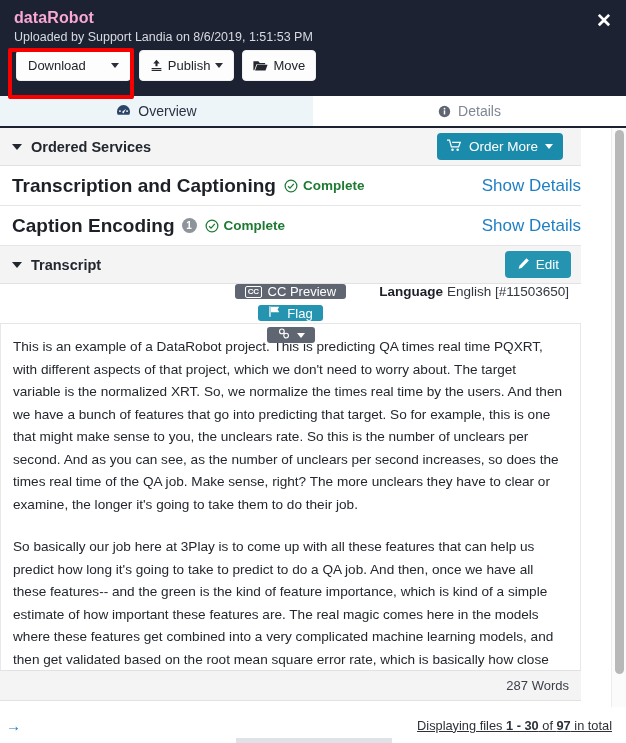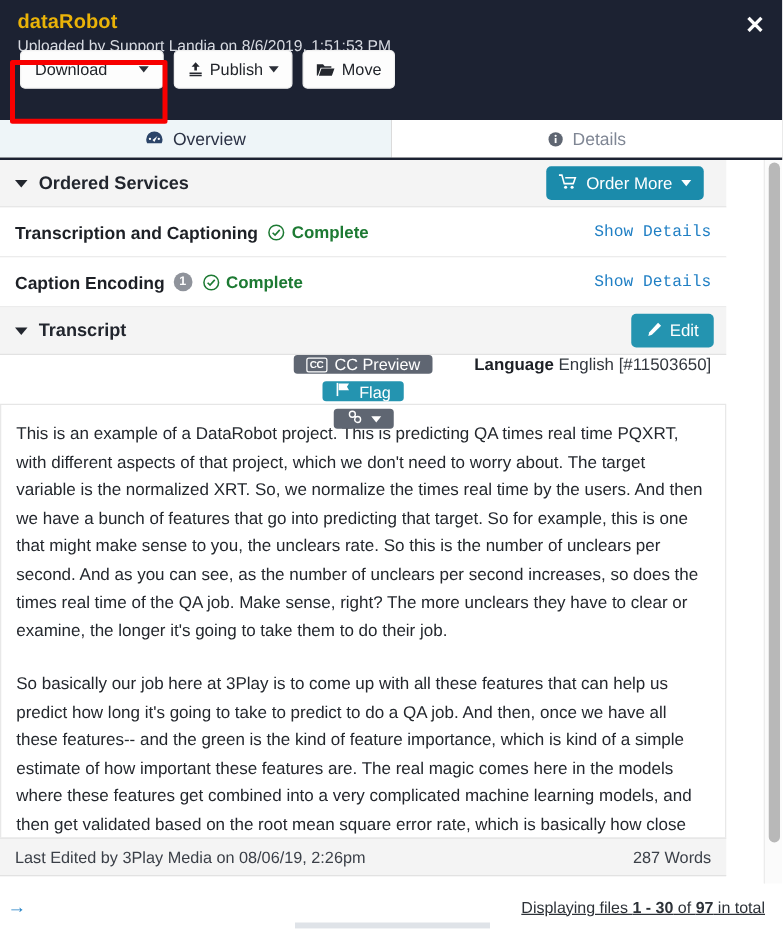--- a/index.html
+++ b/index.html
@@ -12,21 +12,21 @@
   #app { position: relative; width: 626px; height: 743px; overflow: hidden; background:#fff; }
 
   
   .header {
     background: #1c2232;
     height: 96px;
     position: relative;
     padding: 8px 12px 0 14px;
   }
   .hdr-title {
-    color: #eab308;
+    color: #f9a8d4;
     font-size: 16px;
     font-weight: bold;
     line-height: 20px;
     letter-spacing: .1px;
   }
   .hdr-sub {
     color: #d7dae1;
     font-size: 12.5px;
     line-height: 17px;
     margin-top: 1px;
@@ -35,21 +35,21 @@
     position: absolute;
     top: 11px; right: 14px;
     color: #ffffff;
     font-size: 19px;
     font-weight: bold;
     line-height: 1;
     cursor: pointer;
   }
   .btn-row {
     position: absolute;
-    top: 40px; left: 16px;
+    top: 50px; left: 16px;
     display: flex;
     gap: 8px;
     align-items: stretch;
   }
   .wbtn {
     background: #fdfdfd;
     border: 1px solid #f1f1f1;
     border-radius: 4px;
     height: 31px;
     display: flex;
@@ -176,21 +176,21 @@
 
   .svc-row {
     height: 40px;
     display: flex; align-items: center;
     padding: 0 12px;
     border-bottom: 1px solid #e6e6e6;
     background: #ffffff;
     position: relative;
   }
   .svc-name {
-    font-size: 14px;
+    font-size: 19px;
     font-weight: bold;
     color: #1d2026;
   }
   .badge-n {
     display: inline-flex; align-items: center; justify-content: center;
     width: 15px; height: 15px;
     border-radius: 50%;
     background: #8f939b;
     color: #ffffff;
     font-size: 10px;
@@ -198,25 +198,24 @@
     margin-left: 7px;
   }
   .check-ico { margin-left: 8px; display:inline-flex; }
   .svc-status {
     font-size: 13.5px;
     font-weight: bold;
     color: #1d7a33;
     margin-left: 5px;
   }
   .show-details {
-    position: absolute; right: 12px;
+    position: absolute; right: 0;
     color: #1f7fc4;
-    font-size: 13px;
-    cursor: pointer;
-    font-family: Liberation Mono, monospace;
+    font-size: 17px;
+    cursor: pointer;
   }
 
   
   .tr-toolbar {
     height: 40px;
     display: flex; align-items: center;
     padding: 0 12px;
     background: #ffffff;
     border-bottom: 1px solid #e6e6e6;
     gap: 6px;
@@ -461,21 +460,20 @@
           <span>English [#11503650]</span>
         </span>
       </div>
 
       <div class="tr-body">
         <p>This is an example of a DataRobot project. This is predicting QA times real time PQXRT, with different aspects of that project, which we don't need to worry about. The target variable is the normalized XRT. So, we normalize the times real time by the users. And then we have a bunch of features that go into predicting that target. So for example, this is one that might make sense to you, the unclears rate. So this is the number of unclears per second. And as you can see, as the number of unclears per second increases, so does the times real time of the QA job. Make sense, right? The more unclears they have to clear or examine, the longer it's going to take them to do their job.</p>
         <p>So basically our job here at 3Play is to come up with all these features that can help us predict how long it's going to take to predict to do a QA job. And then, once we have all these features-- and the green is the kind of feature importance, which is kind of a simple estimate of how important these features are. The real magic comes here in the models where these features get combined into a very complicated machine learning models, and then get validated based on the root mean square error rate, which is basically how close did they get to predicting that times real time.</p>
       </div>
 
       <div class="tr-foot">
-        <span>Last Edited by 3Play Media on 08/06/19, 2:26pm</span>
         <span class="tr-words">287 Words</span>
       </div>
 
     </div>
   </div>
 
   <div class="bottom">
     <span class="arrow-r">→</span>
     <span class="displaying"><span>Displaying files </span><b>1 - 30</b><span> of </span><b>97</b><span> in total</span></span>
     <div class="ghost-bar"></div>

